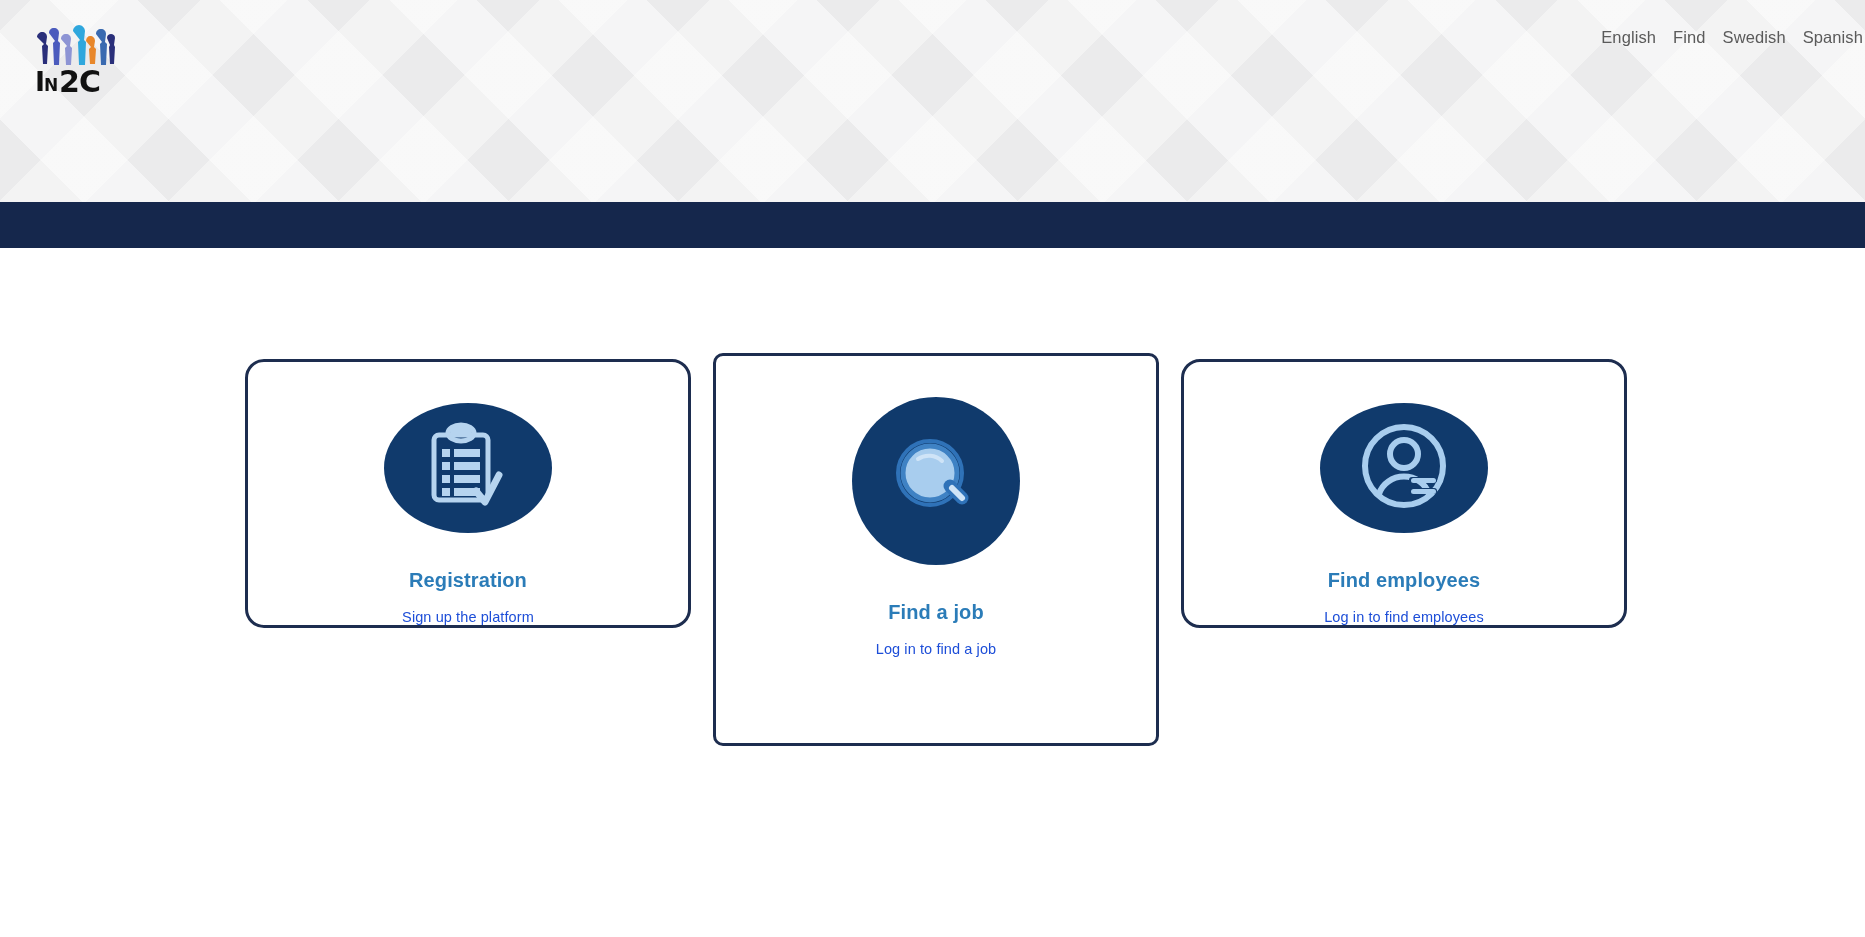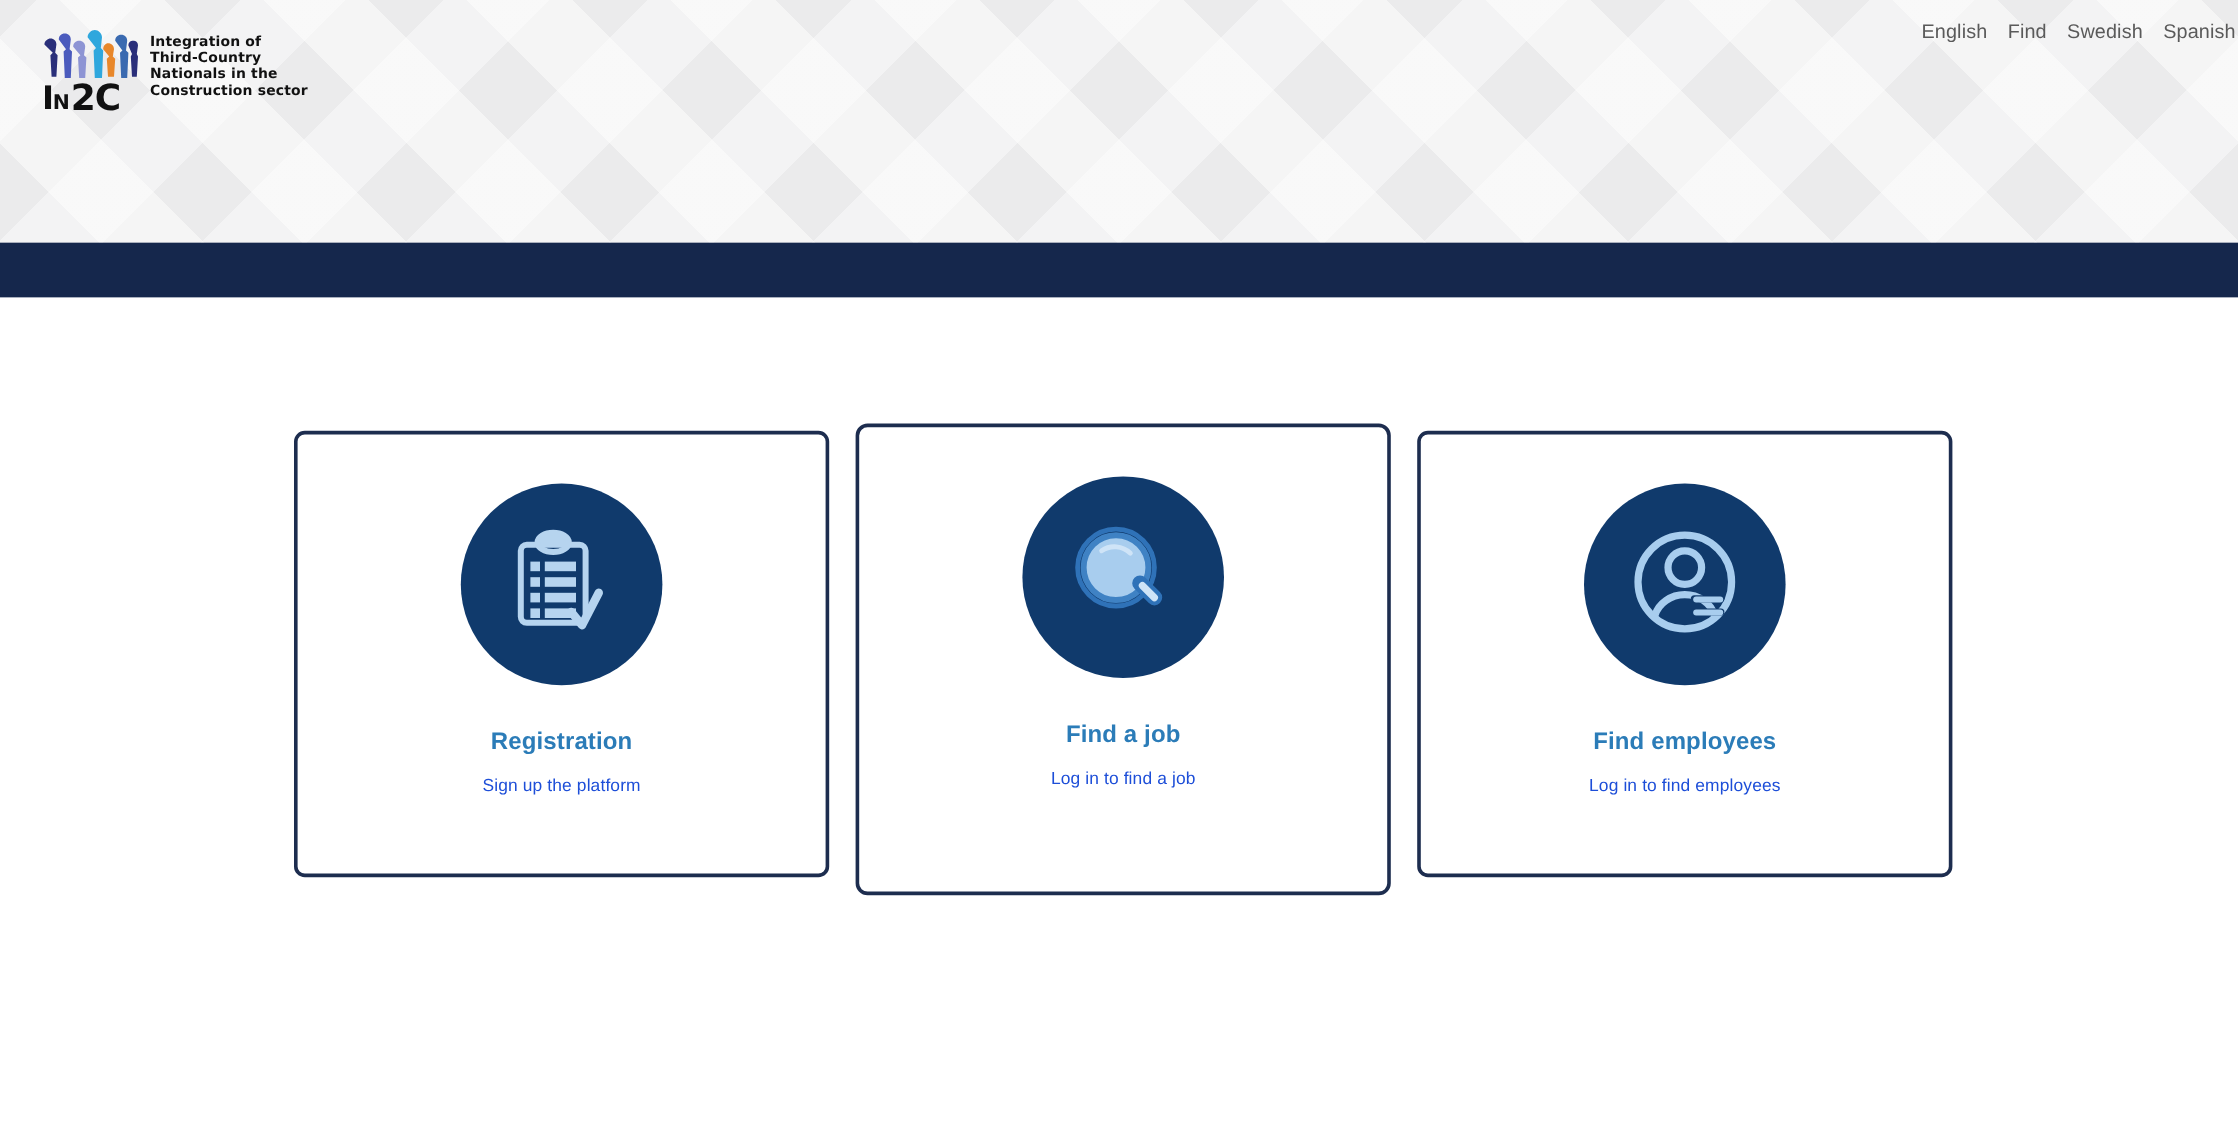--- a/index.html
+++ b/index.html
@@ -37,21 +37,21 @@
         rgba(255,255,255,0) 0px,
         rgba(255,255,255,0) 58px,
         rgba(255,255,255,0.45) 58px,
         rgba(255,255,255,0.45) 120px);
     opacity: .9;
     pointer-events: none;
   }
 
   .lang-bar {
     position: absolute;
-    top: 18px;
+    top: 28px;
     right: 0px;
     display: flex;
     gap: 17px;
     z-index: 4;
     padding-right: 2px;
   }
   .lang-link {
     font-size: 16.5px;
     color: #5a5a5a;
     text-decoration: none;
@@ -110,24 +110,24 @@
   }
   .cards-row {
     position: absolute;
     top: 111px;
     left: 245px;
     display: flex;
     align-items: flex-start;
   }
   .card {
     width: 446px;
-    height: 372px;
+    height: 269px;
     background: #ffffff;
     border: 3px solid #1d2d4f;
-    border-radius: 9px;
+    border-radius: 19px;
     display: flex;
     flex-direction: column;
     align-items: center;
     cursor: pointer;
     margin-right: 22px;
     padding-top: 41px;
   }
   .card.raised {
     height: 393px;
     margin-top: -6px;
@@ -185,26 +185,20 @@
           <path d="M74 15 c0-3 2-4 4-4 c2 0 4 1 4 4 l-1 7 l1 2 l-1 17 l-4 0 l-1-17 l1-2 z" fill="#2a2f7a"></path>
         </g>
 
         <g fill="#111111" font-family="DejaVu Sans, sans-serif" font-weight="bold">
           <text x="2" y="68" font-size="27">I</text>
           <text x="11" y="68" font-size="17">N</text>
           <text x="26" y="69" font-size="30">2</text>
           <text x="46" y="69" font-size="30">C</text>
         </g>
       </svg>
-    </div>
-    <div class="brand-tagline">
-      <div>Integration of</div>
-      <div>Third-Country</div>
-      <div>Nationals in the</div>
-      <div>Construction sector</div>
     </div>
   </div>
 
 </div>
 
 <div class="navbar"></div>
 
 <div class="main">
   <div class="cards-row">
 

